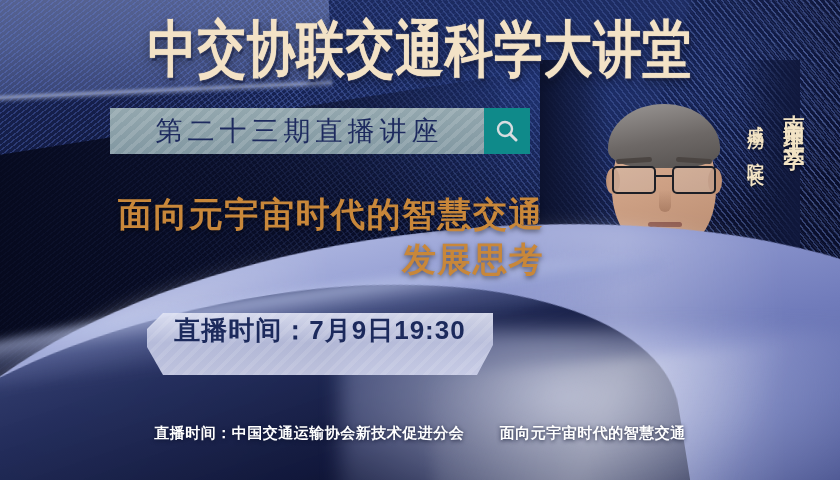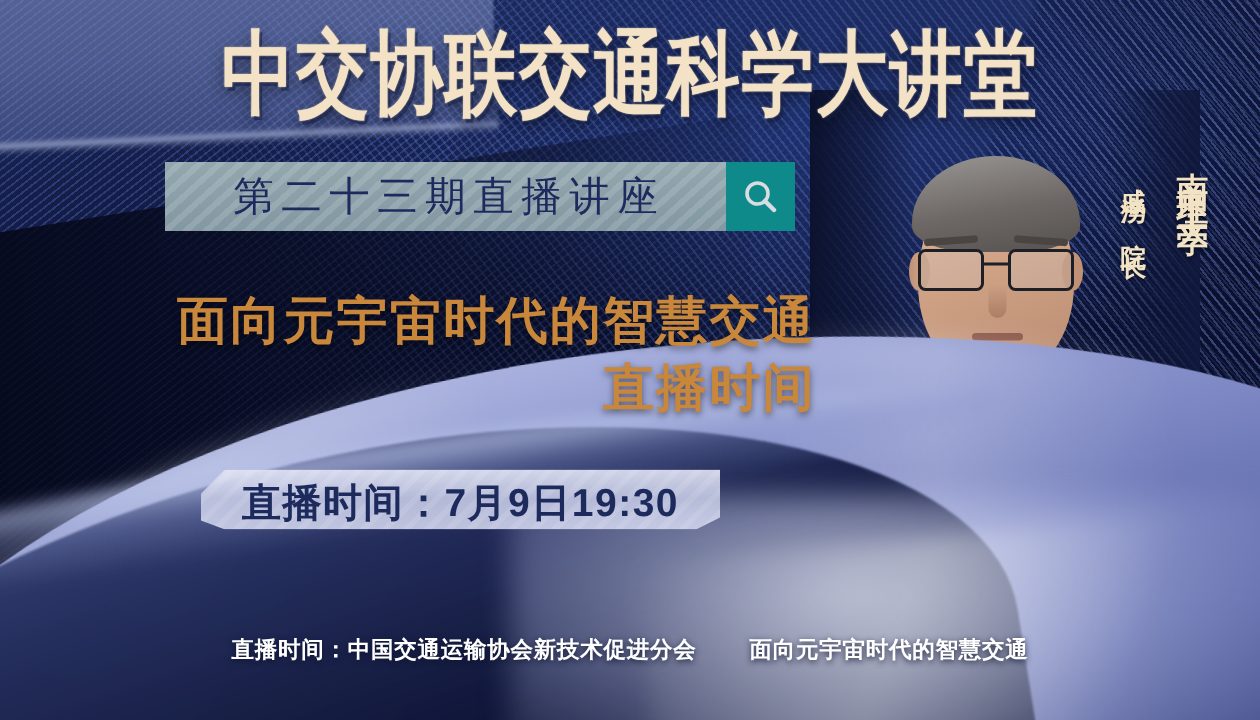--- a/index.html
+++ b/index.html
@@ -381,30 +381,30 @@
     line-height: 45px;
     font-weight: bold;
     color: #c8873a;
     letter-spacing: 1.5px;
     text-shadow: 0 2px 5px rgba(0,0,0,0.5);
   }
   .headline .ln2 { display: block; }
 
   .time-banner {
     position: absolute;
-    left: 134px; top: 313px;
-    width: 346px; height: 40px;
+    left: 147px; top: 313px;
+    width: 346px; height: 62px;
     background:
       repeating-linear-gradient(-45deg,
         rgba(255,255,255,0.00) 0 6px,
         rgba(255,255,255,0.10) 6px 10px),
       linear-gradient(180deg, rgba(223,226,243,0.92) 0%, rgba(196,201,229,0.88) 48%, rgba(207,211,236,0.9) 100%);
     clip-path: polygon(16px 0, 100% 0, 100% 32px, 330px 100%, 16px 100%, 0 34px, 0 16px);
     display: flex;
-    align-items: flex-end;
+    align-items: flex-start;
     justify-content: center;
     box-shadow: 0 0 18px rgba(160,175,230,0.35);
   }
   .time-text {
     font-size: 26px;
     font-weight: bold;
     color: #1c2a5c;
     letter-spacing: 1px;
     white-space: nowrap;
   }
@@ -497,21 +497,21 @@
     <div class="search-box">
       <svg width="26" height="26" viewBox="0 0 26 26">
         <circle cx="11" cy="11" r="7" fill="none" stroke="#d7dde0" stroke-width="2.4"></circle>
         <line x1="16" y1="16" x2="22" y2="22" stroke="#d7dde0" stroke-width="3" stroke-linecap="round"></line>
       </svg>
     </div>
   </div>
 
   <div class="headline">
     <span>面向元宇宙时代的智慧交通</span>
-    <span class="ln2">直播时间</span>
+    <span class="ln2">发展思考</span>
   </div>
 
   <div class="time-banner">
     <span class="time-text">直播时间：7月9日19:30</span>
   </div>
 
   <div class="vtext vtext-univ">南京理工大学</div>
   <div class="vtext vtext-name">戚湧 院长</div>
 
   <div class="footer">

